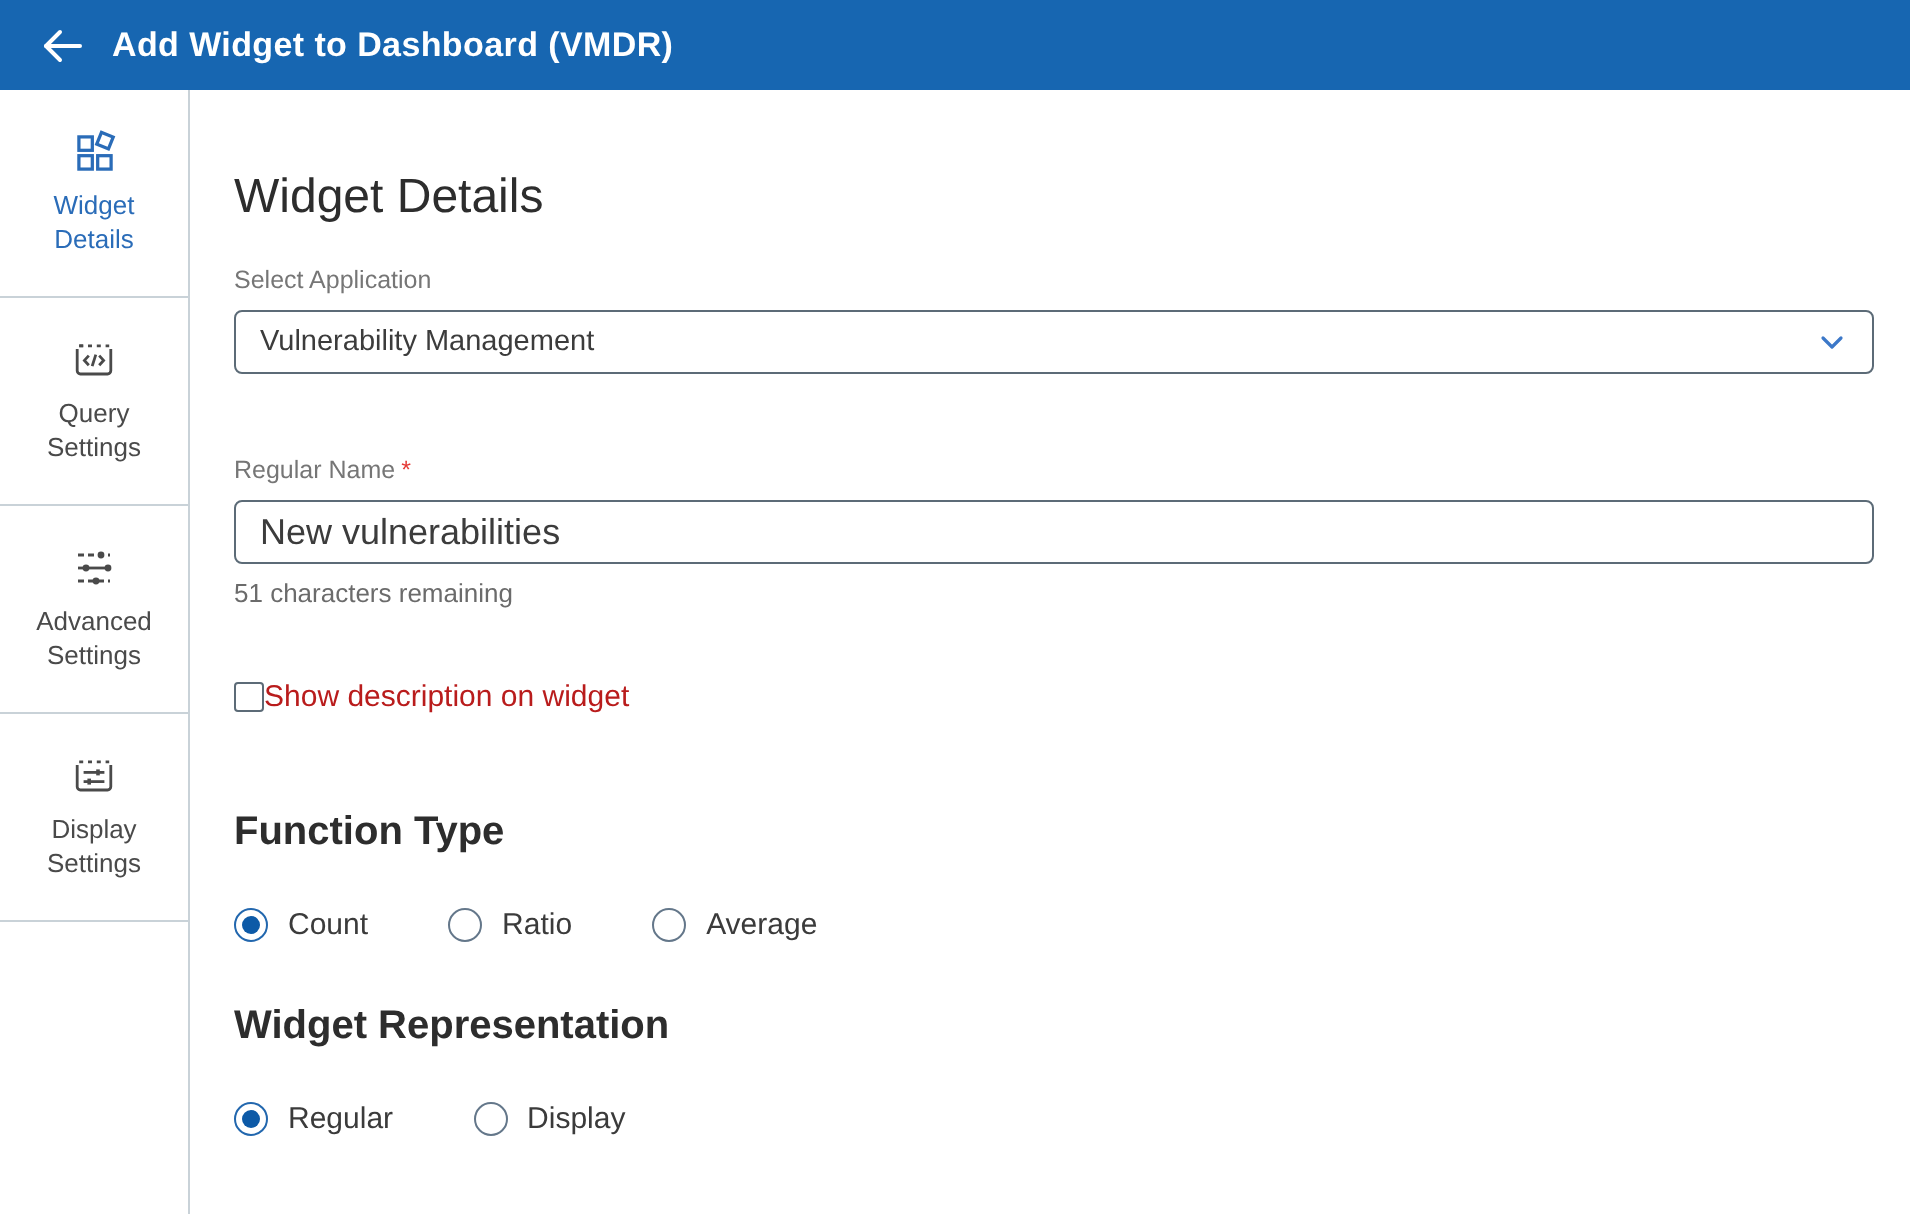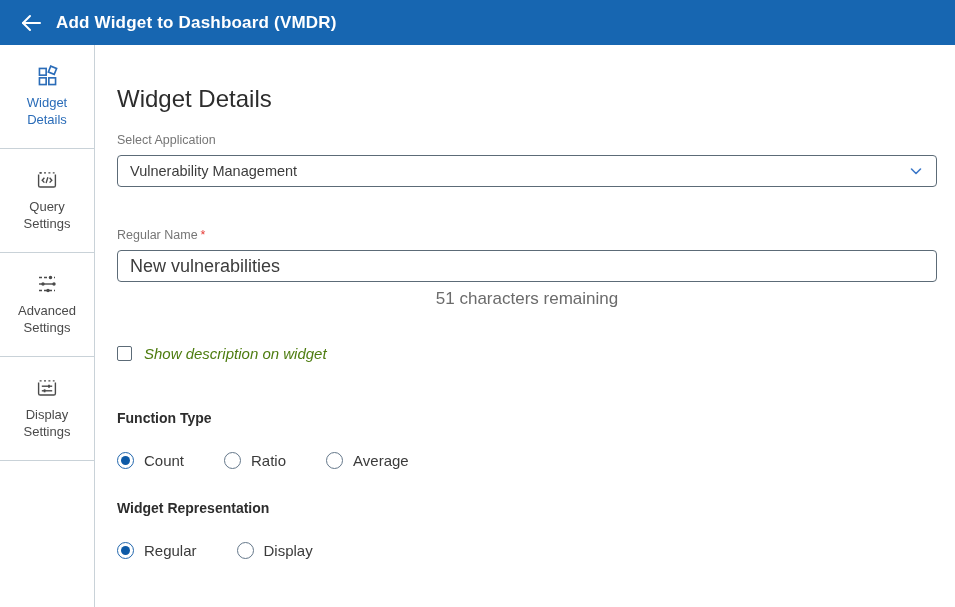--- a/index.html
+++ b/index.html
@@ -93,48 +93,46 @@
     cursor: pointer;
   }
   .select-box .sel-value { flex: 1; }
   .text-input input {
     border: none; outline: none; width: 100%;
     font-family: inherit; font-size: 18px; color: #3c3c3c;
     background: transparent;
   }
   .chars-remaining {
     margin-top: 7px;
-    text-align: center;
-    font-size: 17px;
+    text-align: left;
+    font-size: 13px;
     color: #6b6b6b;
   }
 
   .checkbox-row {
     margin-top: 36px;
     display: flex;
     align-items: center;
     cursor: pointer;
   }
   .checkbox {
     width: 15px; height: 15px;
     border: 1.5px solid #5c6b77;
     border-radius: 2px;
     background: #fff;
     flex: 0 0 auto;
   }
   .checkbox-row .cb-label {
-    margin-left: 12px;
     font-size: 15px;
-    color: #4d7c0f;
-    font-style: italic;
+    color: #b91c1c;
   }
 
   .section-heading {
     margin-top: 48px;
-    font-size: 14px;
+    font-size: 20px;
     font-weight: bold;
     color: #2d2d2d;
   }
   .radio-row {
     margin-top: 26px;
     display: flex;
     gap: 40px;
   }
   .radio-item { display: flex; align-items: center; cursor: pointer; }
   .radio-outer {

